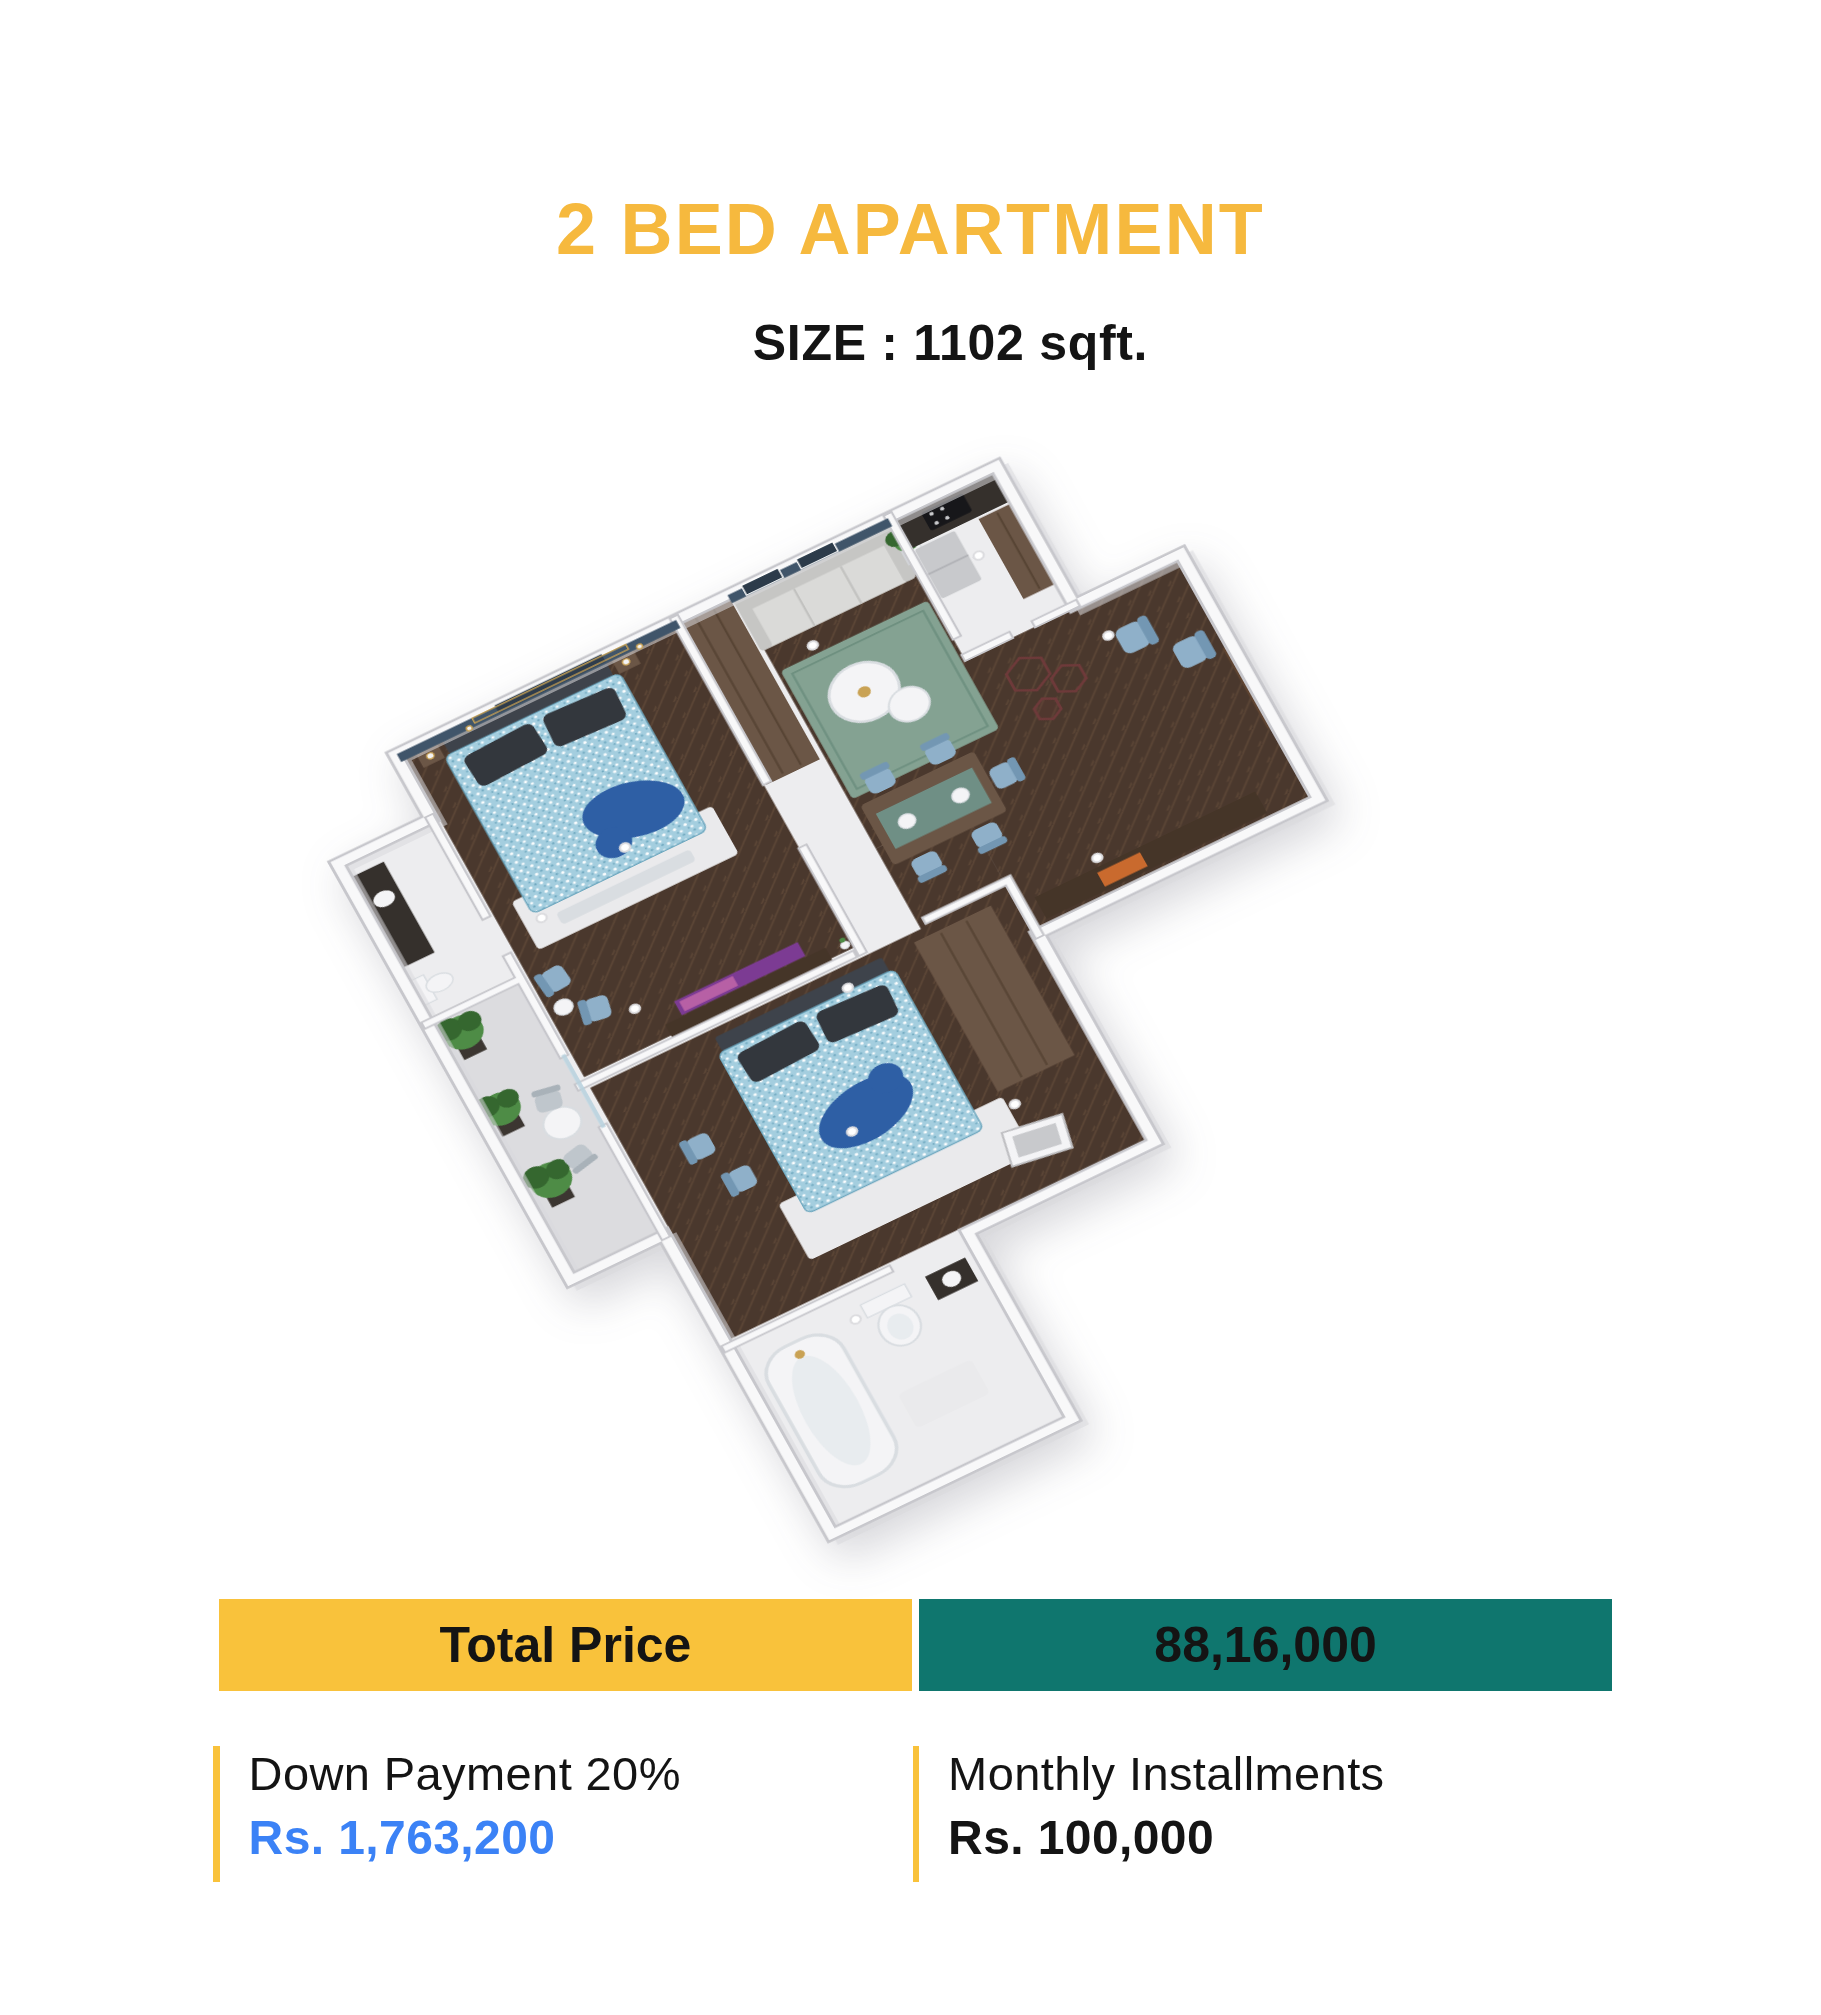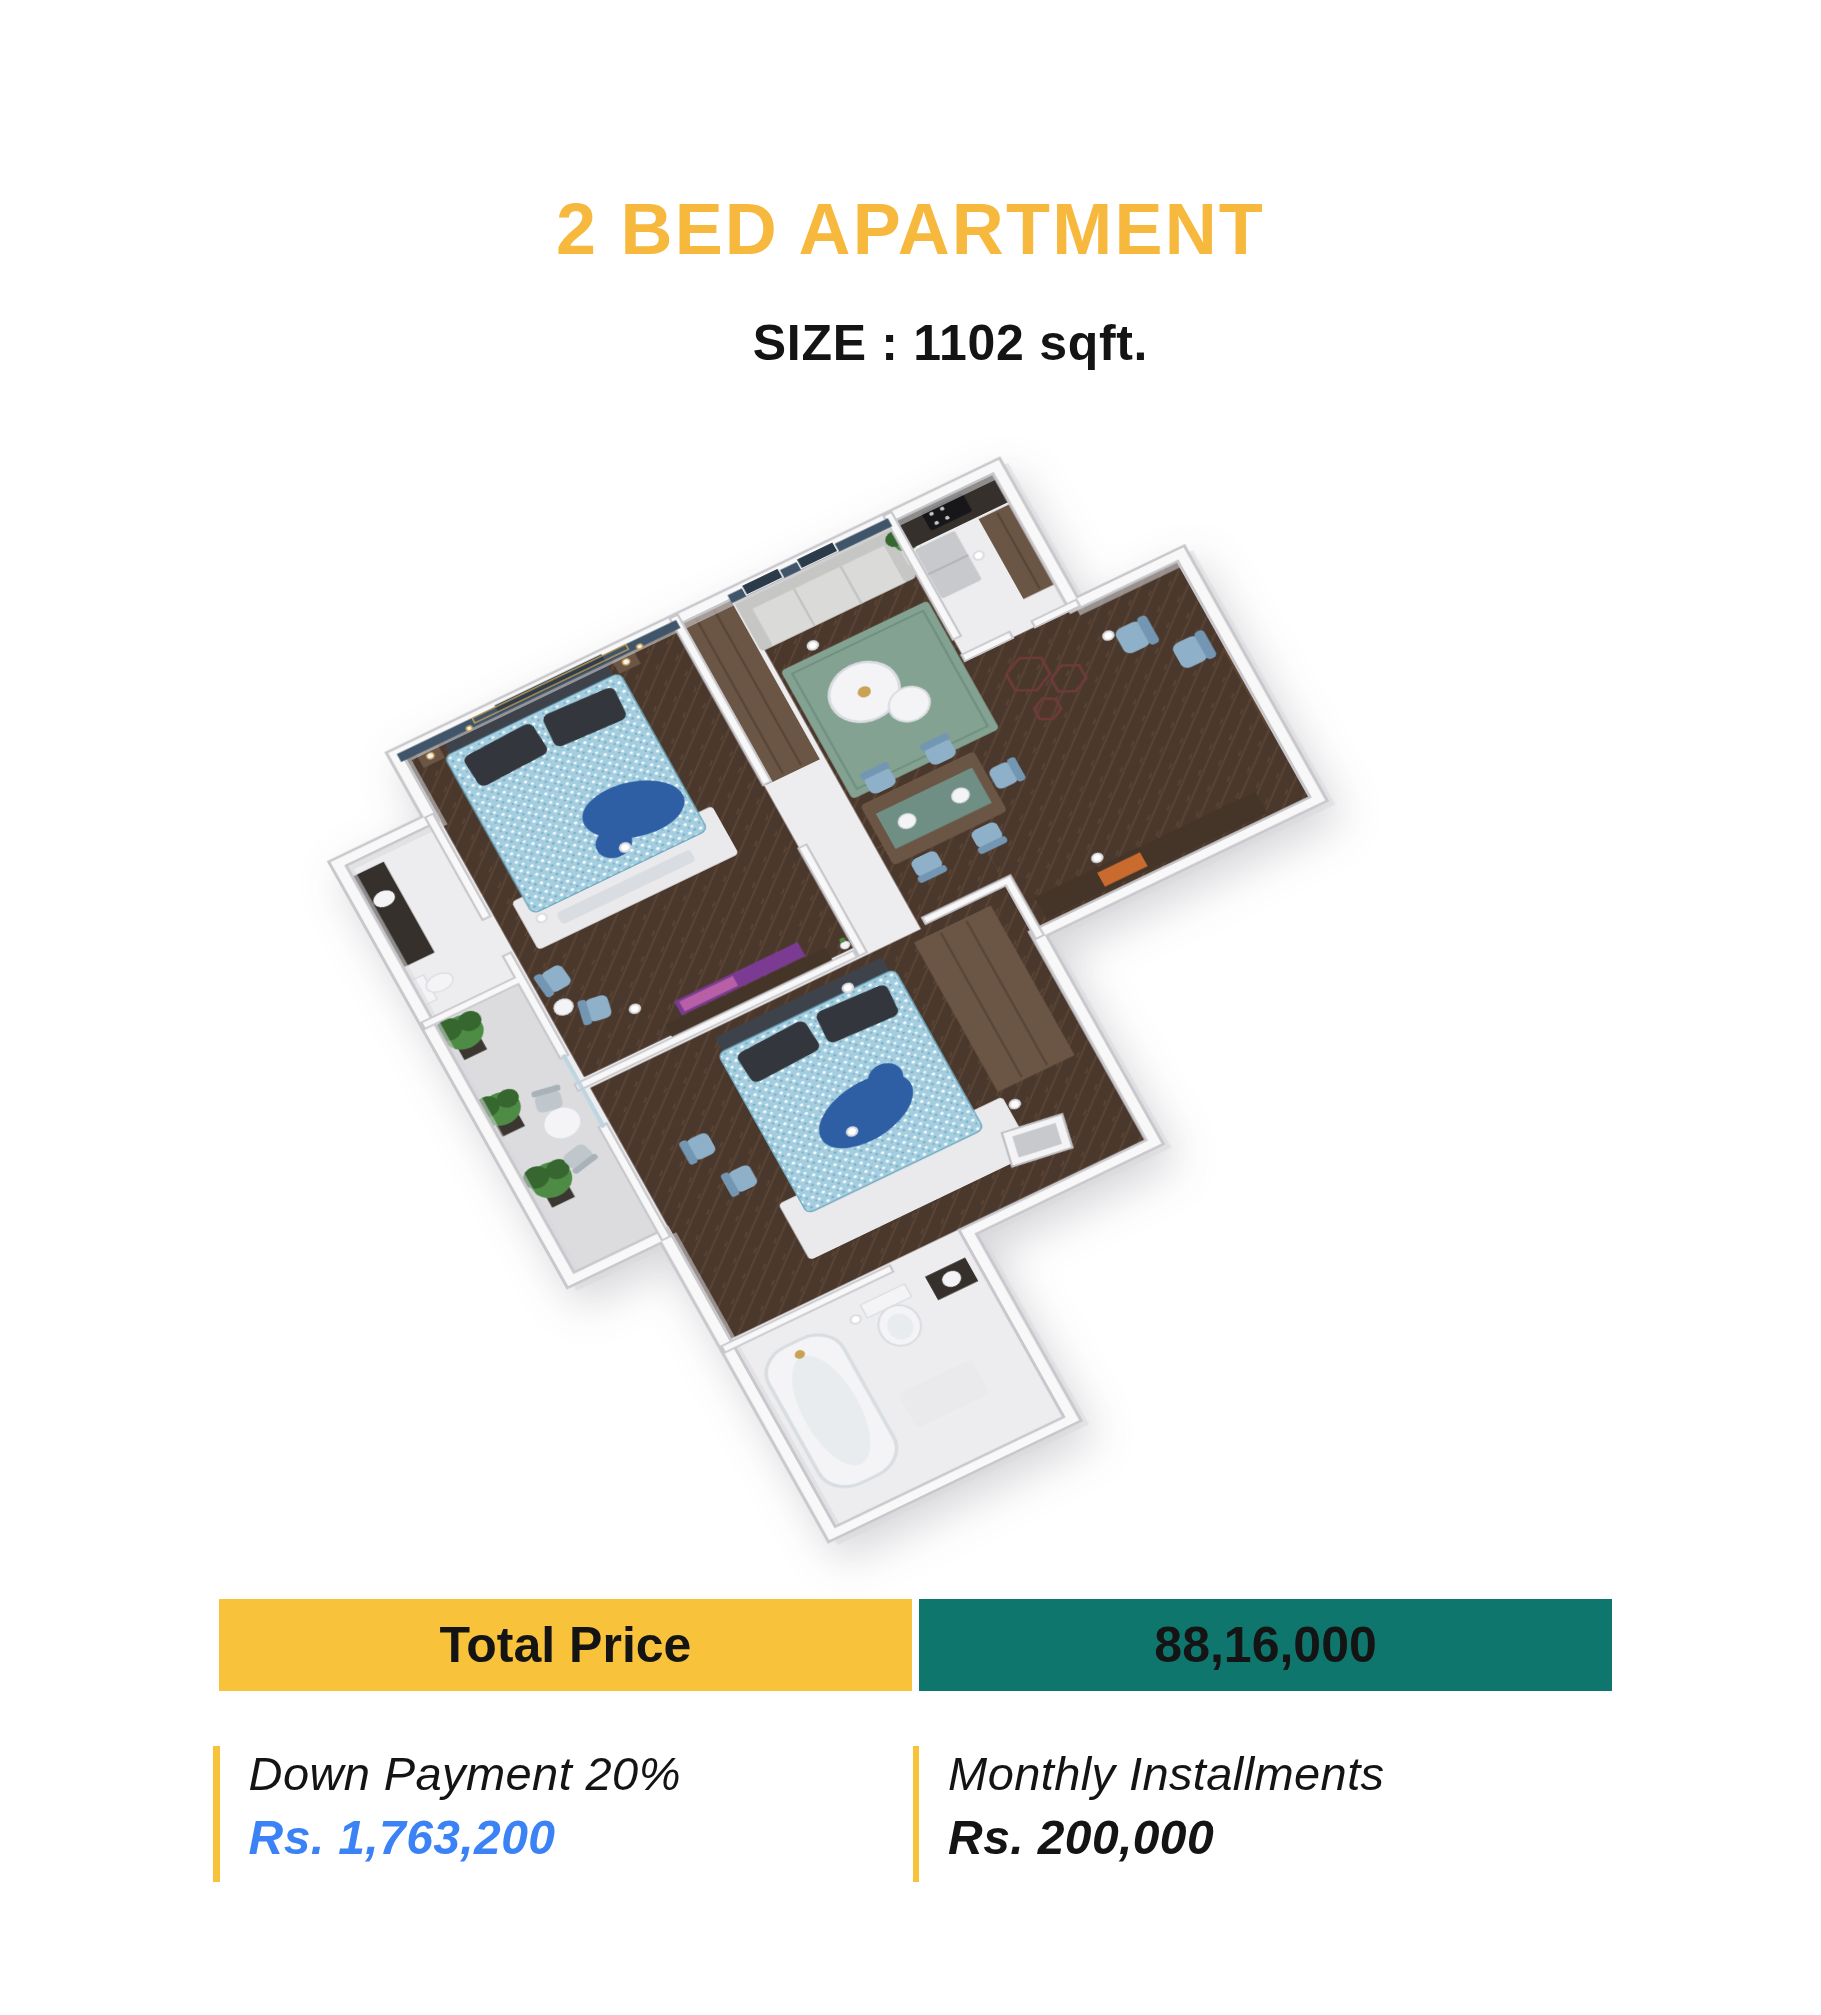--- a/index.html
+++ b/index.html
@@ -27,21 +27,21 @@
   .scene svg{width:100%;height:100%;overflow:visible;}
   .price-row{
     position:absolute;top:1599px;left:219px;width:1393px;height:92px;
     display:flex;gap:7.3px;
   }
   .price-cell{
     flex:1;height:100%;display:flex;align-items:center;justify-content:center;
     font-size:50px;font-weight:700;
   }
   .terms-row{
-    position:absolute;top:1746px;left:213px;width:1399px;display:flex;font-style:italic;
+    position:absolute;top:1746px;left:213px;width:1399px;display:flex;
   }
   .term{flex:1;display:flex;align-items:stretch;}
   .vbar{width:6.6px;height:136px;flex:0 0 6.6px;}
   .term-text{padding-left:29px;display:flex;flex-direction:column;justify-content:flex-start;}
   .term-label{font-size:47px;font-weight:400;line-height:1.18;letter-spacing:0.4px;}
   .term-value{font-size:48px;font-weight:700;line-height:1.2;margin-top:7.3px;letter-spacing:0.4px;}
 </style>
 </head>
 <body>
 
@@ -271,17 +271,17 @@
     <div class="vbar" style="background-color: rgb(249, 194, 59);"></div>
     <div class="term-text">
       <div class="term-label" style="color: rgb(20, 20, 20);">Down Payment 20%</div>
       <div class="term-value" style="color: #3b82f6;">Rs. 1,763,200</div>
     </div>
   </div>
   <div class="term">
     <div class="vbar" style="background-color: rgb(249, 194, 59);"></div>
     <div class="term-text">
       <div class="term-label" style="color: rgb(20, 20, 20);">Monthly Installments</div>
-      <div class="term-value" style="color: rgb(20, 20, 20);">Rs. 200,000</div>
+      <div class="term-value" style="color: rgb(20, 20, 20);">Rs. 100,000</div>
     </div>
   </div>
 </div>
 
 
 </body></html>

